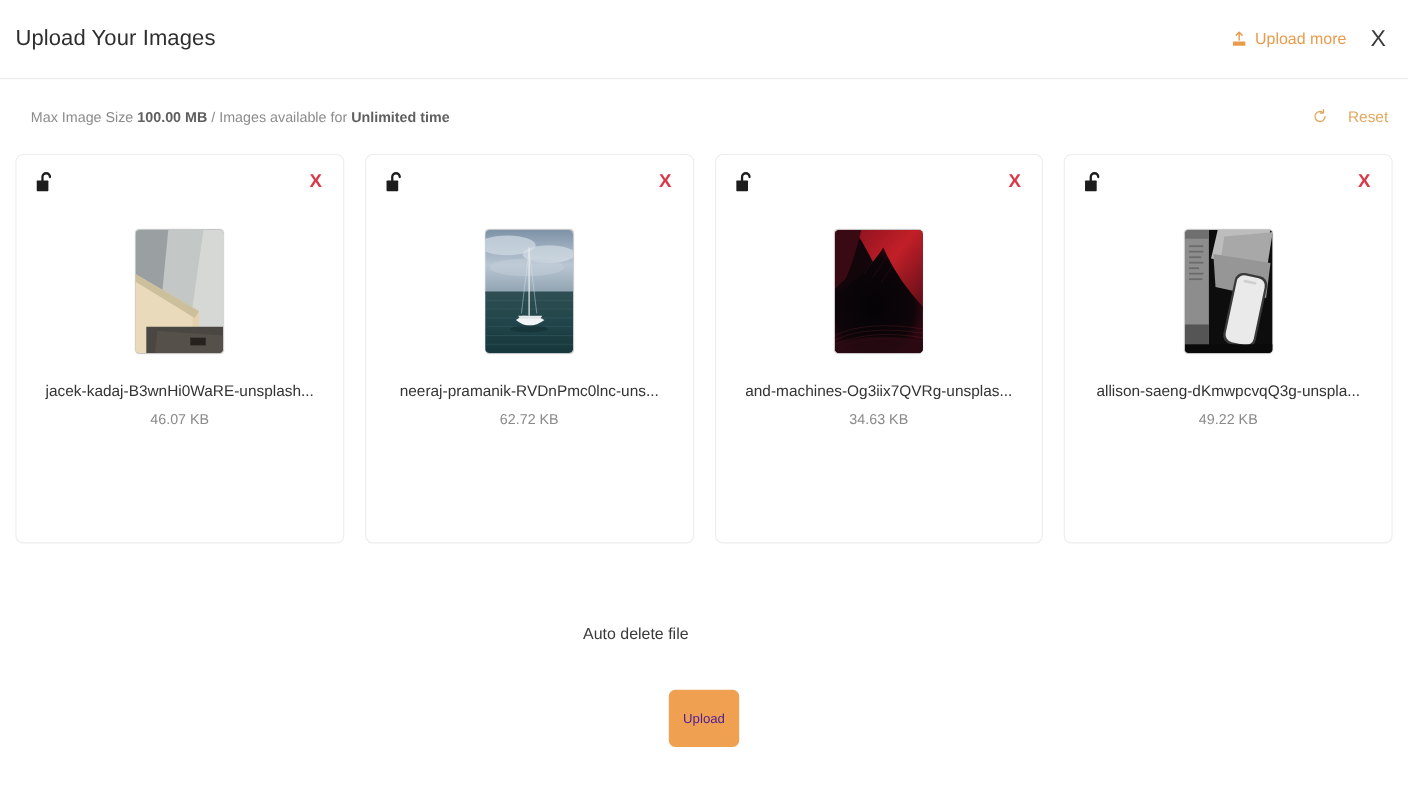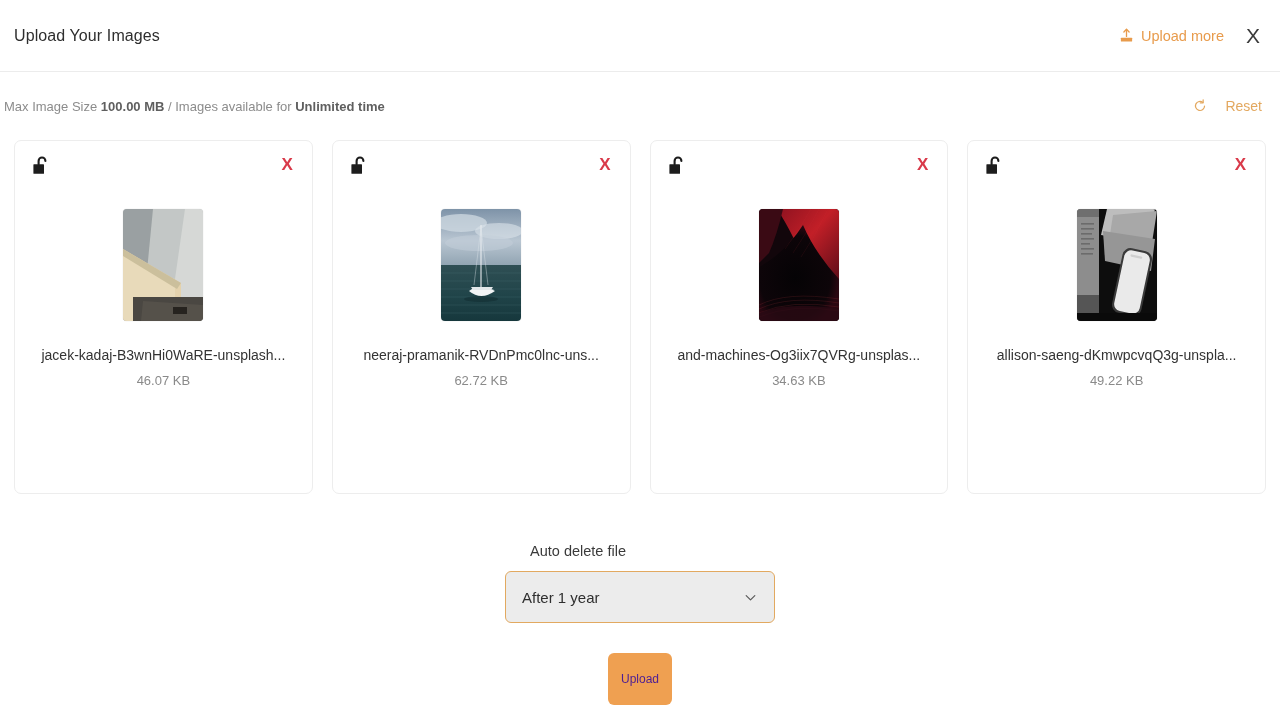--- a/index.html
+++ b/index.html
@@ -30,21 +30,21 @@
   .header {
     height: 72px;
     flex: 0 0 72px;
     border-bottom: 1px solid #ececec;
     display: flex;
     align-items: center;
     padding: 0 16px 0 14px;
   }
 
   .header-title {
-    font-size: 16px;
+    font-size: 20px;
     font-weight: 400;
     color: #2e2e2e;
     letter-spacing: .1px;
   }
 
   .header-right {
     margin-left: auto;
     display: flex;
     align-items: center;
     gap: 18px;
@@ -70,21 +70,21 @@
     font-weight: 300;
     padding: 2px 4px;
   }
 
   
   .infobar {
     height: 68px;
     flex: 0 0 68px;
     display: flex;
     align-items: center;
-    padding: 0 18px 0 4px;
+    padding: 0 18px 0 28px;
   }
 
   .infobar-text {
     font-size: 13px;
     color: #8c8c8c;
   }
   .infobar-text b {
     color: #5f5f5f;
     font-weight: 700;
   }
@@ -429,25 +429,17 @@
       <div class="file-name">allison-saeng-dKmwpcvqQ3g-unspla...</div>
       <div class="file-size">49.22 KB</div>
     </div>
 
   </div>
 
   <div class="form-area">
 
     <div class="form-label">Auto delete file</div>
 
-    <div class="select-box">
-      <span class="select-value">After 1 year</span>
-      <span class="chev">
-        <svg width="15" height="15" viewBox="0 0 16 16" fill="none">
-          <path d="M3.4 6 L8 10.6 L12.6 6" stroke="#5a5a5a" stroke-width="1.3" stroke-linecap="round" stroke-linejoin="round" fill="none"></path>
-        </svg>
-      </span>
-    </div>
 
     <button class="upload-btn">Upload</button>
   </div>
 
 </div>
 
 </body></html>

